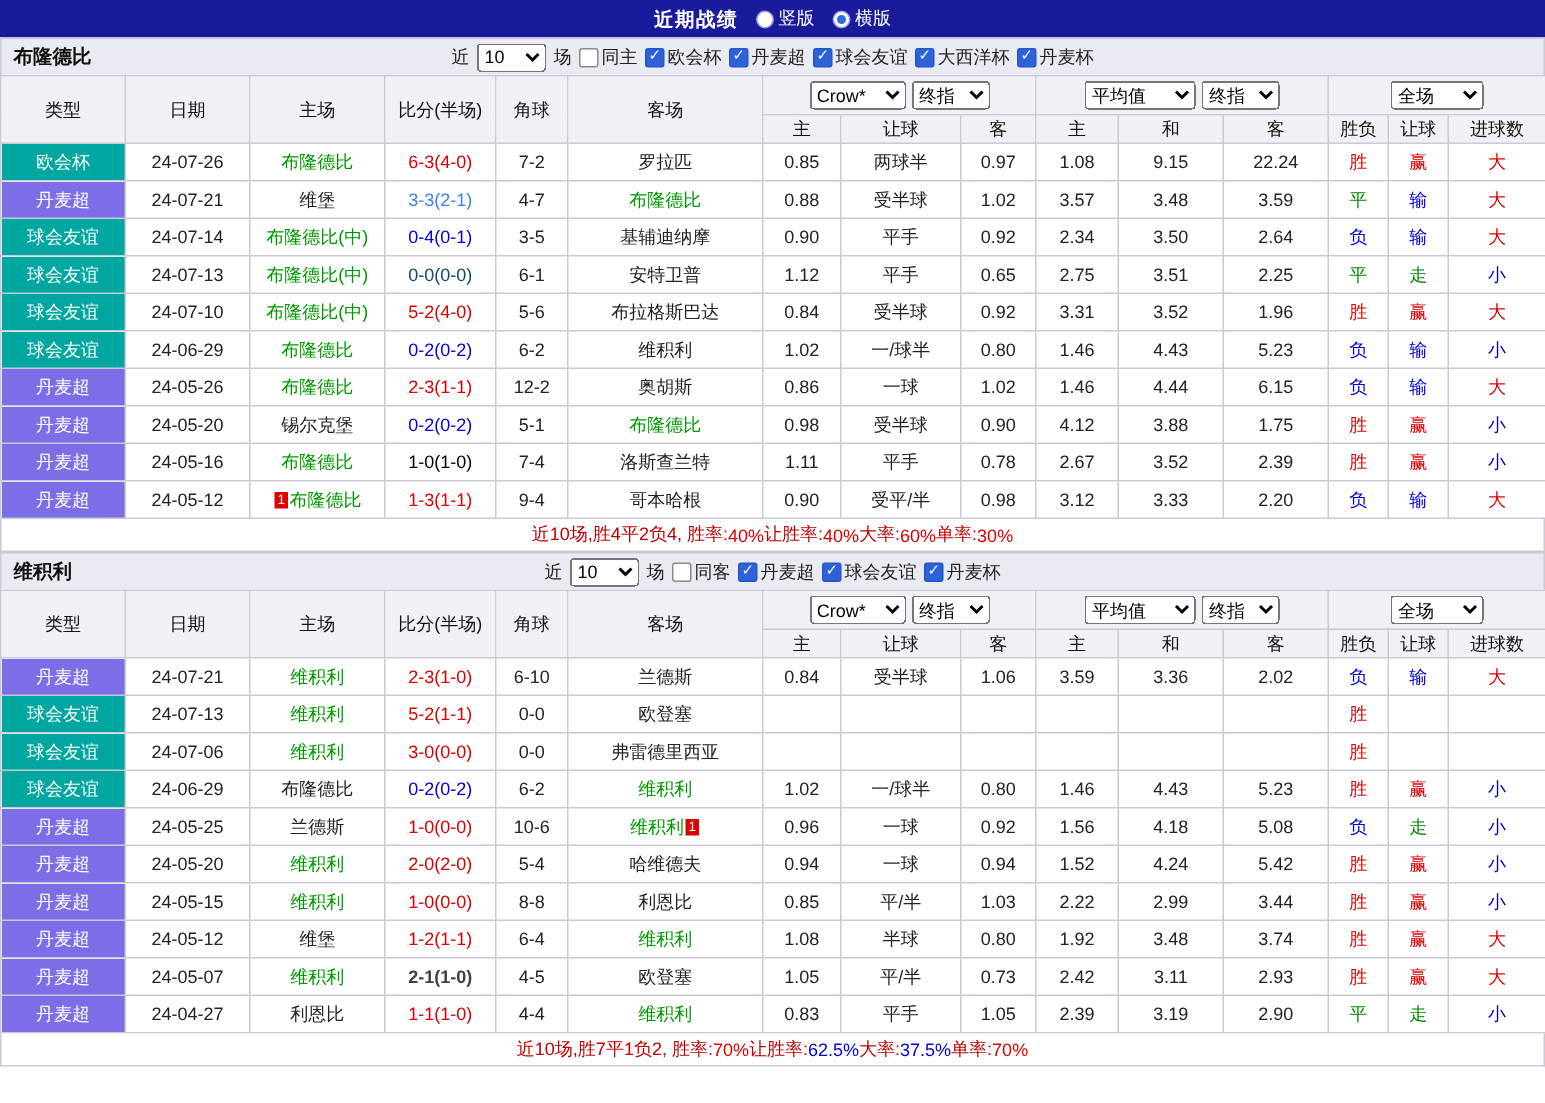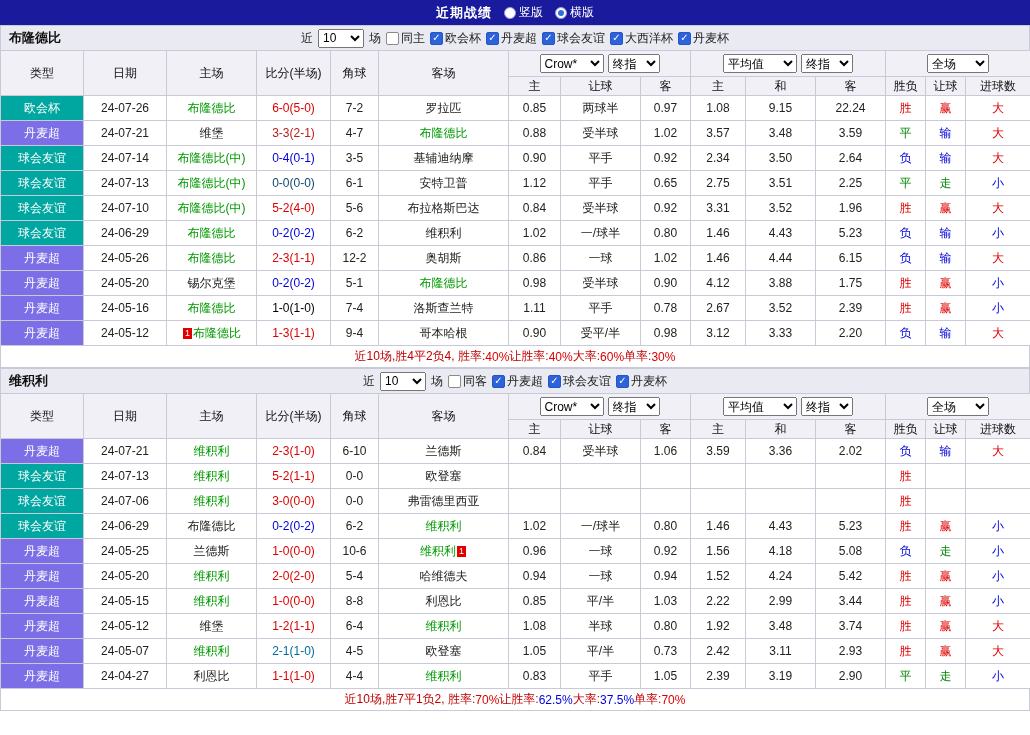--- a/index.html
+++ b/index.html
@@ -151,38 +151,38 @@
             <th class="sub-hdr">胜负</th>
             <th class="sub-hdr">让球</th>
             <th class="sub-hdr">进球数</th>
           </tr>
         </thead>
         <tbody>
           <tr class="data-row">
             <td class="league-cell" style="background: rgb(0, 166, 160);">欧会杯</td>
             <td>24-07-26</td>
             <td class="team-cell"><span class="tname" style="color: rgb(0, 153, 0);">布隆德比</span></td>
-            <td style="color: rgb(221, 0, 0);">6-0(5-0)</td>
+            <td style="color: rgb(221, 0, 0);">6-3(4-0)</td>
             <td>7-2</td>
             <td class="team-cell"><span class="tname" style="color: rgb(34, 34, 34);">罗拉匹</span></td>
             <td class="odds-cell">0.85</td>
             <td class="odds-cell">两球半</td>
             <td class="odds-cell">0.97</td>
             <td class="odds-cell">1.08</td>
             <td class="odds-cell">9.15</td>
             <td class="odds-cell">22.24</td>
             <td class="res-cell" style="color: rgb(221, 0, 0);">胜</td>
             <td class="res-cell" style="color: rgb(221, 0, 0);">赢</td>
             <td class="res-cell" style="color: rgb(221, 0, 0);">大</td>
           </tr>
           <tr class="data-row">
             <td class="league-cell" style="background: rgb(123, 110, 230);">丹麦超</td>
             <td>24-07-21</td>
             <td class="team-cell"><span class="tname" style="color: rgb(34, 34, 34);">维堡</span></td>
-            <td style="color: #b91c1c;">3-3(2-1)</td>
+            <td style="color: #3b82f6;">3-3(2-1)</td>
             <td>4-7</td>
             <td class="team-cell"><span class="tname" style="color: rgb(0, 153, 0);">布隆德比</span></td>
             <td class="odds-cell">0.88</td>
             <td class="odds-cell">受半球</td>
             <td class="odds-cell">1.02</td>
             <td class="odds-cell">3.57</td>
             <td class="odds-cell">3.48</td>
             <td class="odds-cell">3.59</td>
             <td class="res-cell" style="color: rgb(0, 136, 0);">平</td>
             <td class="res-cell" style="color: rgb(0, 0, 221);">输</td>
@@ -538,21 +538,21 @@
             <td class="odds-cell">3.48</td>
             <td class="odds-cell">3.74</td>
             <td class="res-cell" style="color: rgb(221, 0, 0);">胜</td>
             <td class="res-cell" style="color: rgb(221, 0, 0);">赢</td>
             <td class="res-cell" style="color: rgb(221, 0, 0);">大</td>
           </tr>
           <tr class="data-row">
             <td class="league-cell" style="background: rgb(123, 110, 230);">丹麦超</td>
             <td>24-05-07</td>
             <td class="team-cell"><span class="tname" style="color: rgb(0, 153, 0);">维积利</span></td>
-            <td style="color: #0369a1;">2-1(1-0)</td>
+            <td style="color: #404040; font-weight: bold;">2-1(1-0)</td>
             <td>4-5</td>
             <td class="team-cell"><span class="tname" style="color: rgb(34, 34, 34);">欧登塞</span></td>
             <td class="odds-cell">1.05</td>
             <td class="odds-cell">平/半</td>
             <td class="odds-cell">0.73</td>
             <td class="odds-cell">2.42</td>
             <td class="odds-cell">3.11</td>
             <td class="odds-cell">2.93</td>
             <td class="res-cell" style="color: rgb(221, 0, 0);">胜</td>
             <td class="res-cell" style="color: rgb(221, 0, 0);">赢</td>

